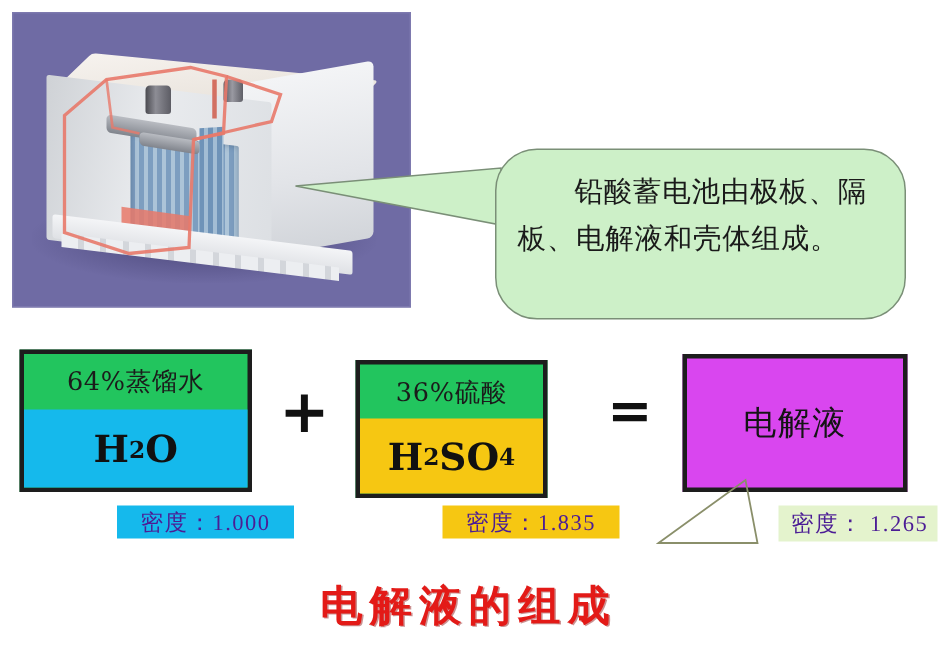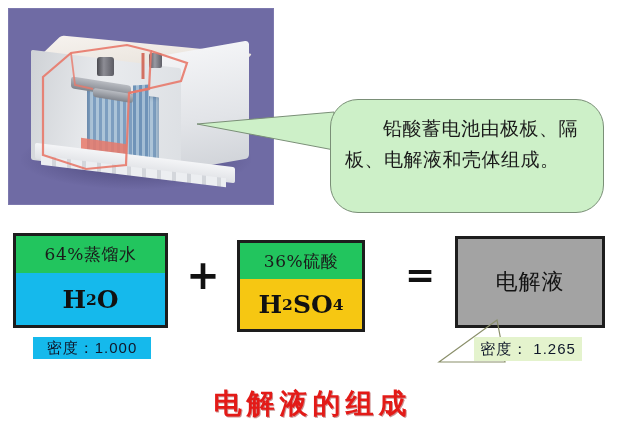--- a/index.html
+++ b/index.html
@@ -137,34 +137,35 @@
     font-family:"DejaVu Serif","Liberation Serif",serif;
     font-size:25px;font-weight:700;color:#111;
   }
   .fbox .fill sub{font-size:.62em;vertical-align:-.28em;font-weight:700;}
 
   #box-water{left:13px;top:233px;width:155px;height:95px;}
   #box-water .fill{background:#15b9ec;}
   #box-acid{left:237px;top:240px;width:128px;height:92px;}
   #box-acid .fill{background:#f6c712;}
   #box-electrolyte{left:455px;top:236px;width:150px;height:92px;
-    background:#a3a3a3;border:3px solid #1d1d1d;}
+    background:#d946ef;border:3px solid #1d1d1d;}
   #box-electrolyte .only{
     position:absolute;left:0;right:0;top:0;bottom:0;
     display:flex;align-items:center;justify-content:center;
     font-family:"DejaVu Serif","Liberation Serif",serif;
     font-size:22px;color:#141414;letter-spacing:1px;
   }
 
   .dens{
     position:absolute;
     display:flex;align-items:center;justify-content:center;
-    font-family:Liberation Sans, sans-serif;
-    font-size:15px;color:#0f172a;letter-spacing:1px;
+    font-family:Liberation Serif, serif;
+    font-size:15px;color:#4c1d95;letter-spacing:1px;
     white-space:nowrap;
+    margin-left:45px;
   }
   #dens-water{left:33px;top:337px;width:118px;height:22px;background:#15b9ec;}
   #dens-acid{left:250px;top:337px;width:118px;height:22px;background:#f6c712;}
   #dens-electrolyte{left:474px;top:337px;width:108px;height:24px;background:#e4f3cd;}
 
   .op{
     position:absolute;
     font-family:"DejaVu Sans","Liberation Sans",sans-serif;
     font-weight:700;color:#111;
     display:flex;align-items:center;justify-content:center;
@@ -240,20 +241,21 @@
 
   <div class="fbox" id="box-acid">
     <div class="cap">36%硫酸</div>
     <div class="fill">
       <span>H</span>
         <sub>2</sub>
         <span>SO</span>
         <sub>4</sub>
     </div>
   </div>
+  <div class="dens" id="dens-acid">密度：1.835</div>
 
   <div class="op" id="op-equals">=</div>
 
   <div class="fbox" id="box-electrolyte">
     <div class="only">电解液</div>
   </div>
 
   <svg class="pointer" viewBox="0 0 120 48">
     <polygon points="2,44 60,2 68,44" fill="none" stroke="#8a8f6a" stroke-width="1.2"></polygon>
   </svg>

